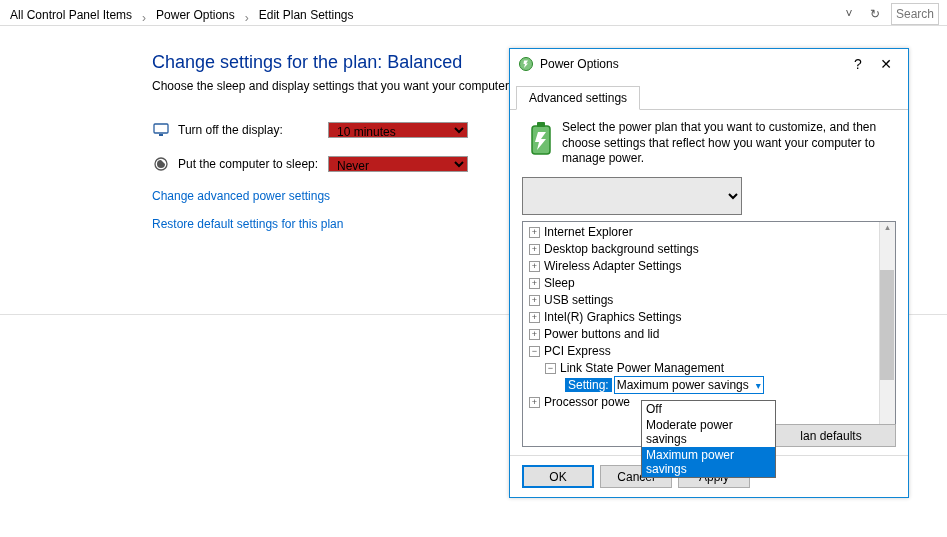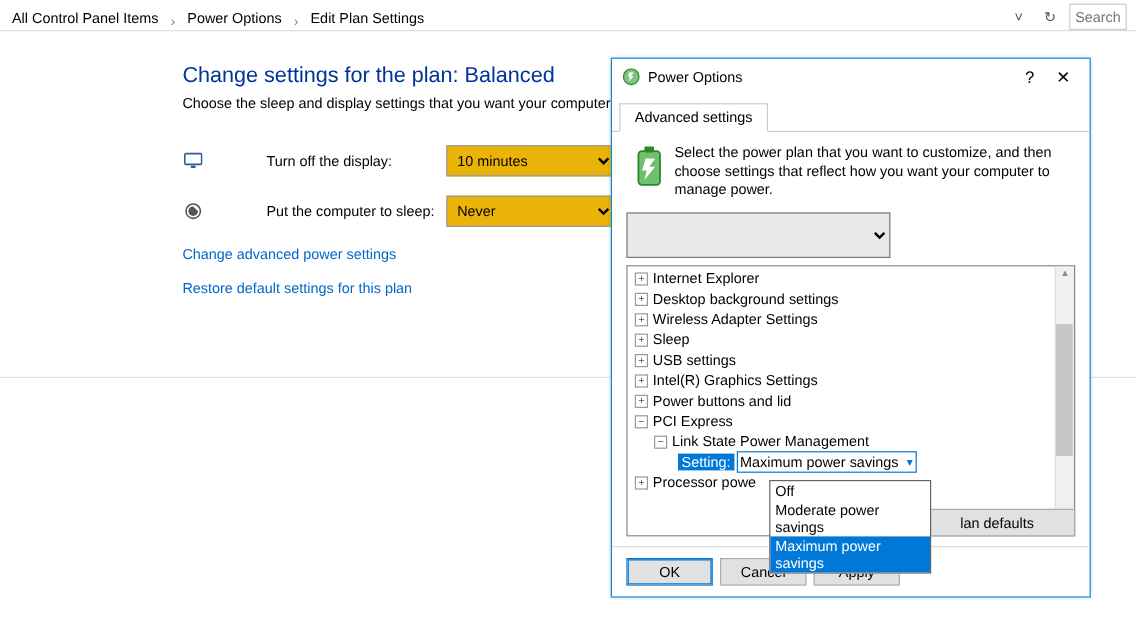--- a/index.html
+++ b/index.html
@@ -12,22 +12,22 @@
 .addr-right { margin-left: auto; display: flex; align-items: center; gap: 6px; padding-right: 4px;}
 .addr-btn { width: 20px; height: 20px; display: inline-flex; align-items: center; justify-content: center; color: #555; }
 .searchbox { width: 48px; height: 22px; border: 1px solid #ccc; padding: 2px 4px; color: #8b5cf6; font-size: 12px; }
 
 
 .page { padding: 26px 0 0 152px; }
 .heading { color: #003399; font-size: 18px; font-weight: 400; margin-bottom: 6px; }
 .subtext { font-size: 12px; margin-bottom: 28px; }
 .row { display: flex; align-items: center; margin-bottom: 16px; }
 .row .ico { width: 18px; height: 18px; margin-right: 8px; display:inline-flex; align-items:center; justify-content:center;}
-.row .lbl { width: 150px; margin-left: 44px; }
-.row select.dd { width: 140px; height: 26px; border: 1px solid #999; background: #eab308; font-size: 12px; padding: 1px 4px;}
+.row .lbl { width: 150px; }
+.row select.dd { width: 140px; height: 16px; border: 1px solid #999; background: #b91c1c; font-size: 12px; padding: 1px 4px;}
 .link { color: #0066cc; font-size: 12px; margin-bottom: 14px; cursor: pointer; display: block; }
 .hr { border-top: 1px solid #e0e0e0; margin-top: 14px; width: 100%; position: absolute; left:0; top: 300px;}
 
 
 .dialog { position: absolute; left: 509px; top: 48px; width: 400px; height: 450px; background: #fff; border: 1px solid #0e86d4; box-shadow: 0 0 4px rgba(0,0,0,0.2); display:flex; flex-direction:column;}
 .titlebar { height: 30px; display: flex; align-items: center; padding: 0 8px; }
 .titlebar .ticon { margin-right: 6px; }
 .titlebar .spacer { flex: 1; }
 .titlebar .tbtn { width: 28px; height: 24px; display:inline-flex; align-items:center; justify-content:center; font-size: 14px;}
 .tabstrip { padding: 6px 18px 0 6px; border-bottom: 1px solid #ccc; }

